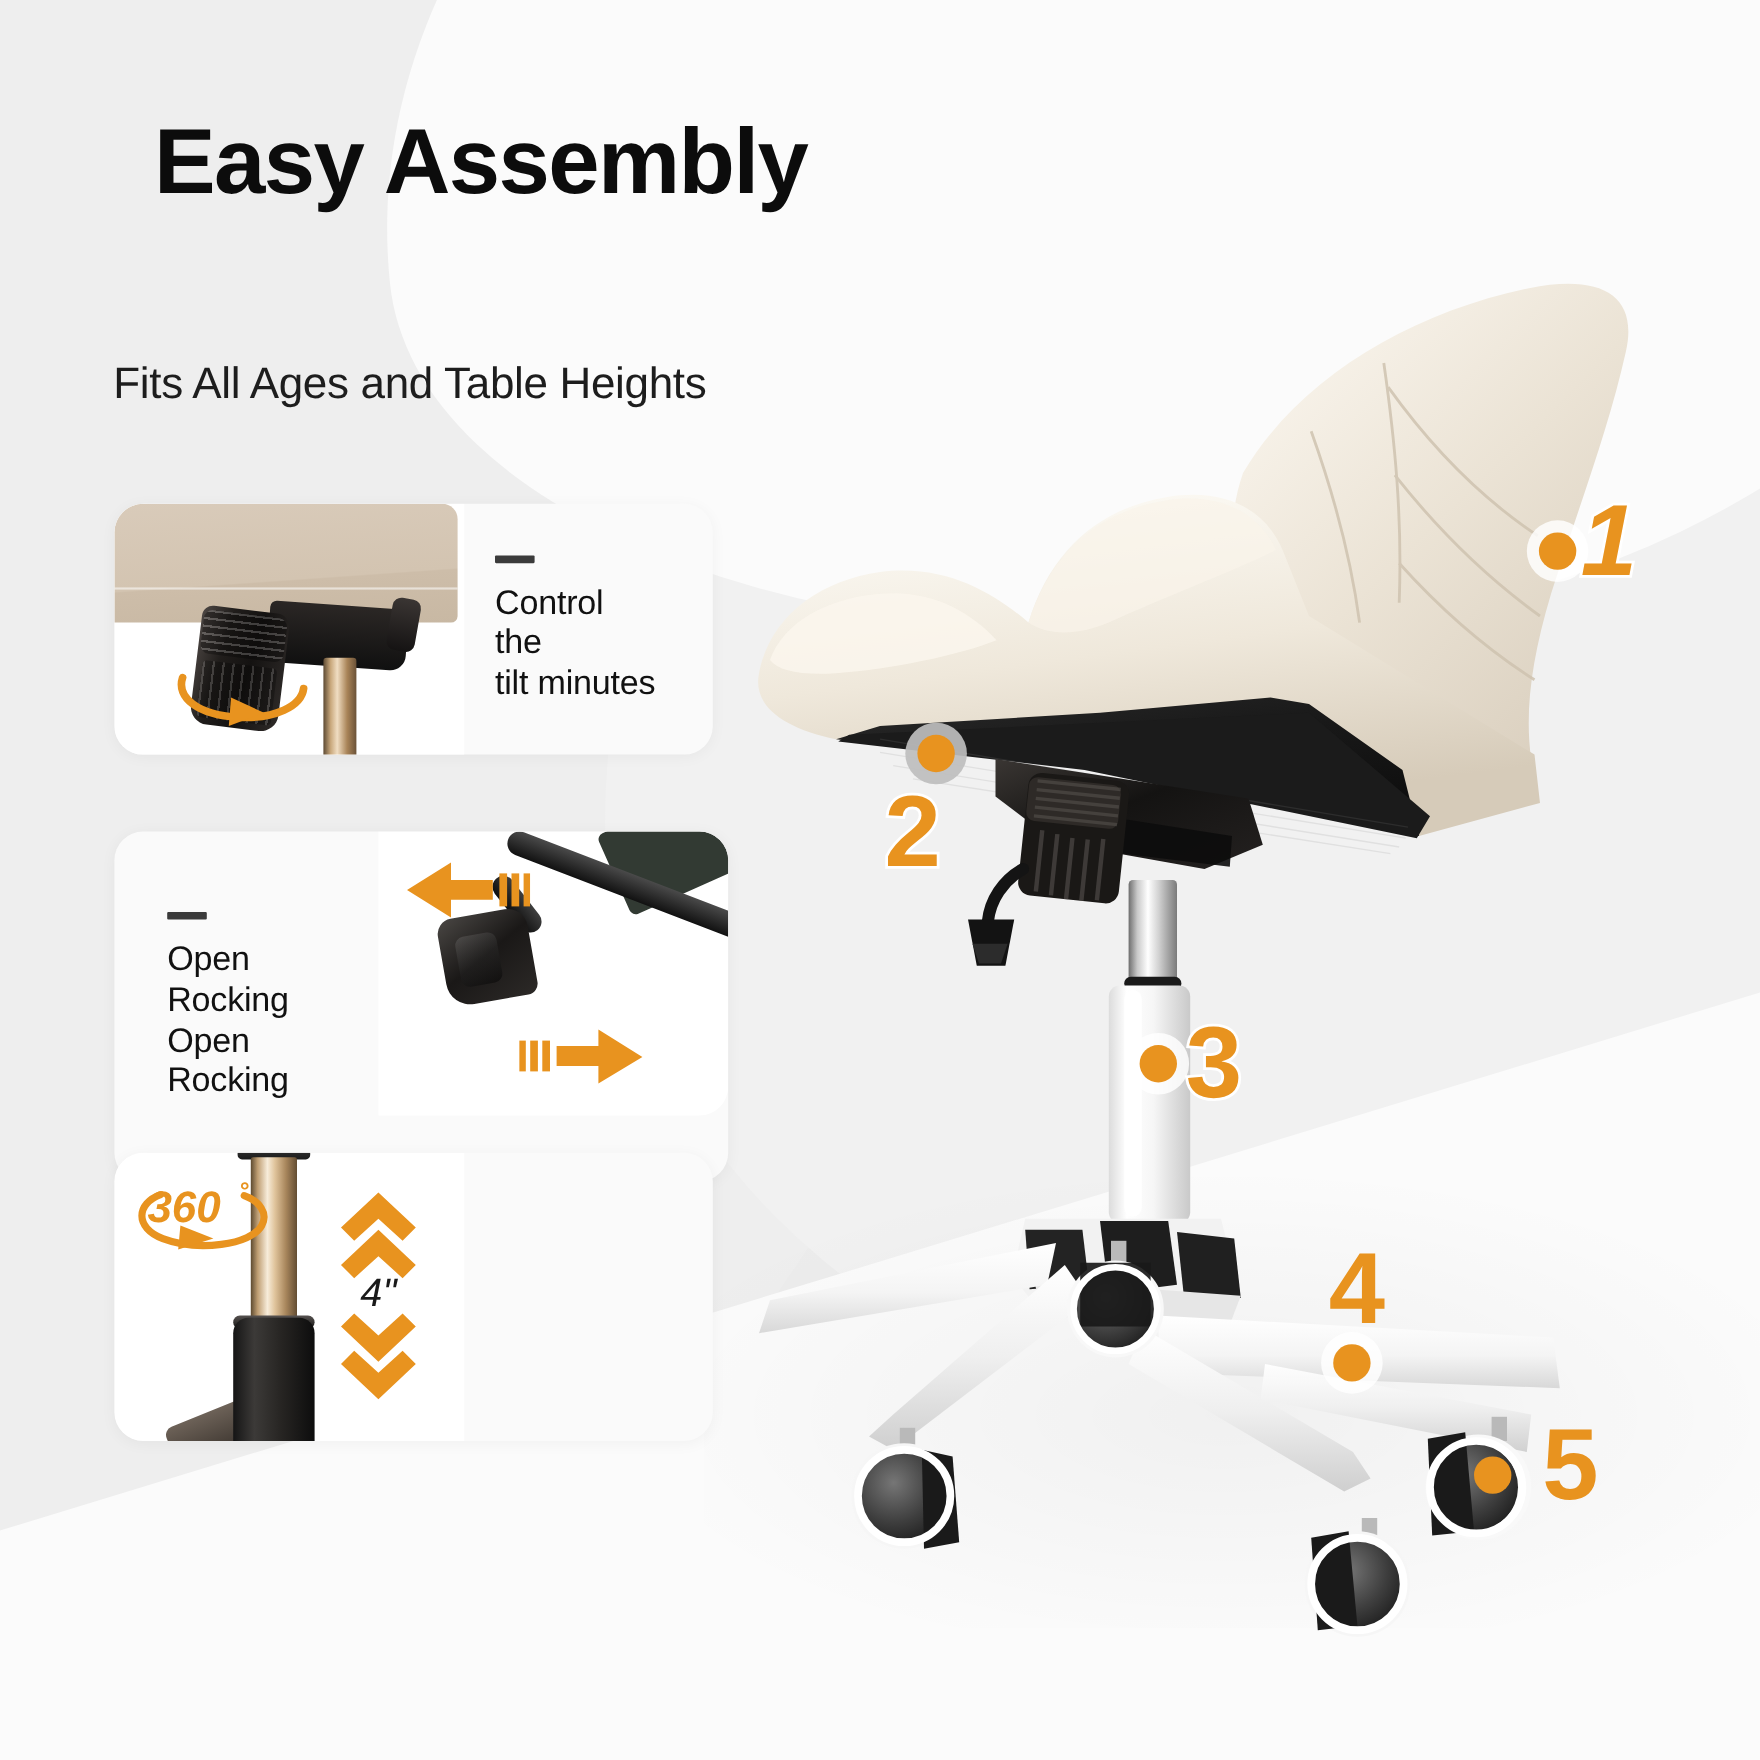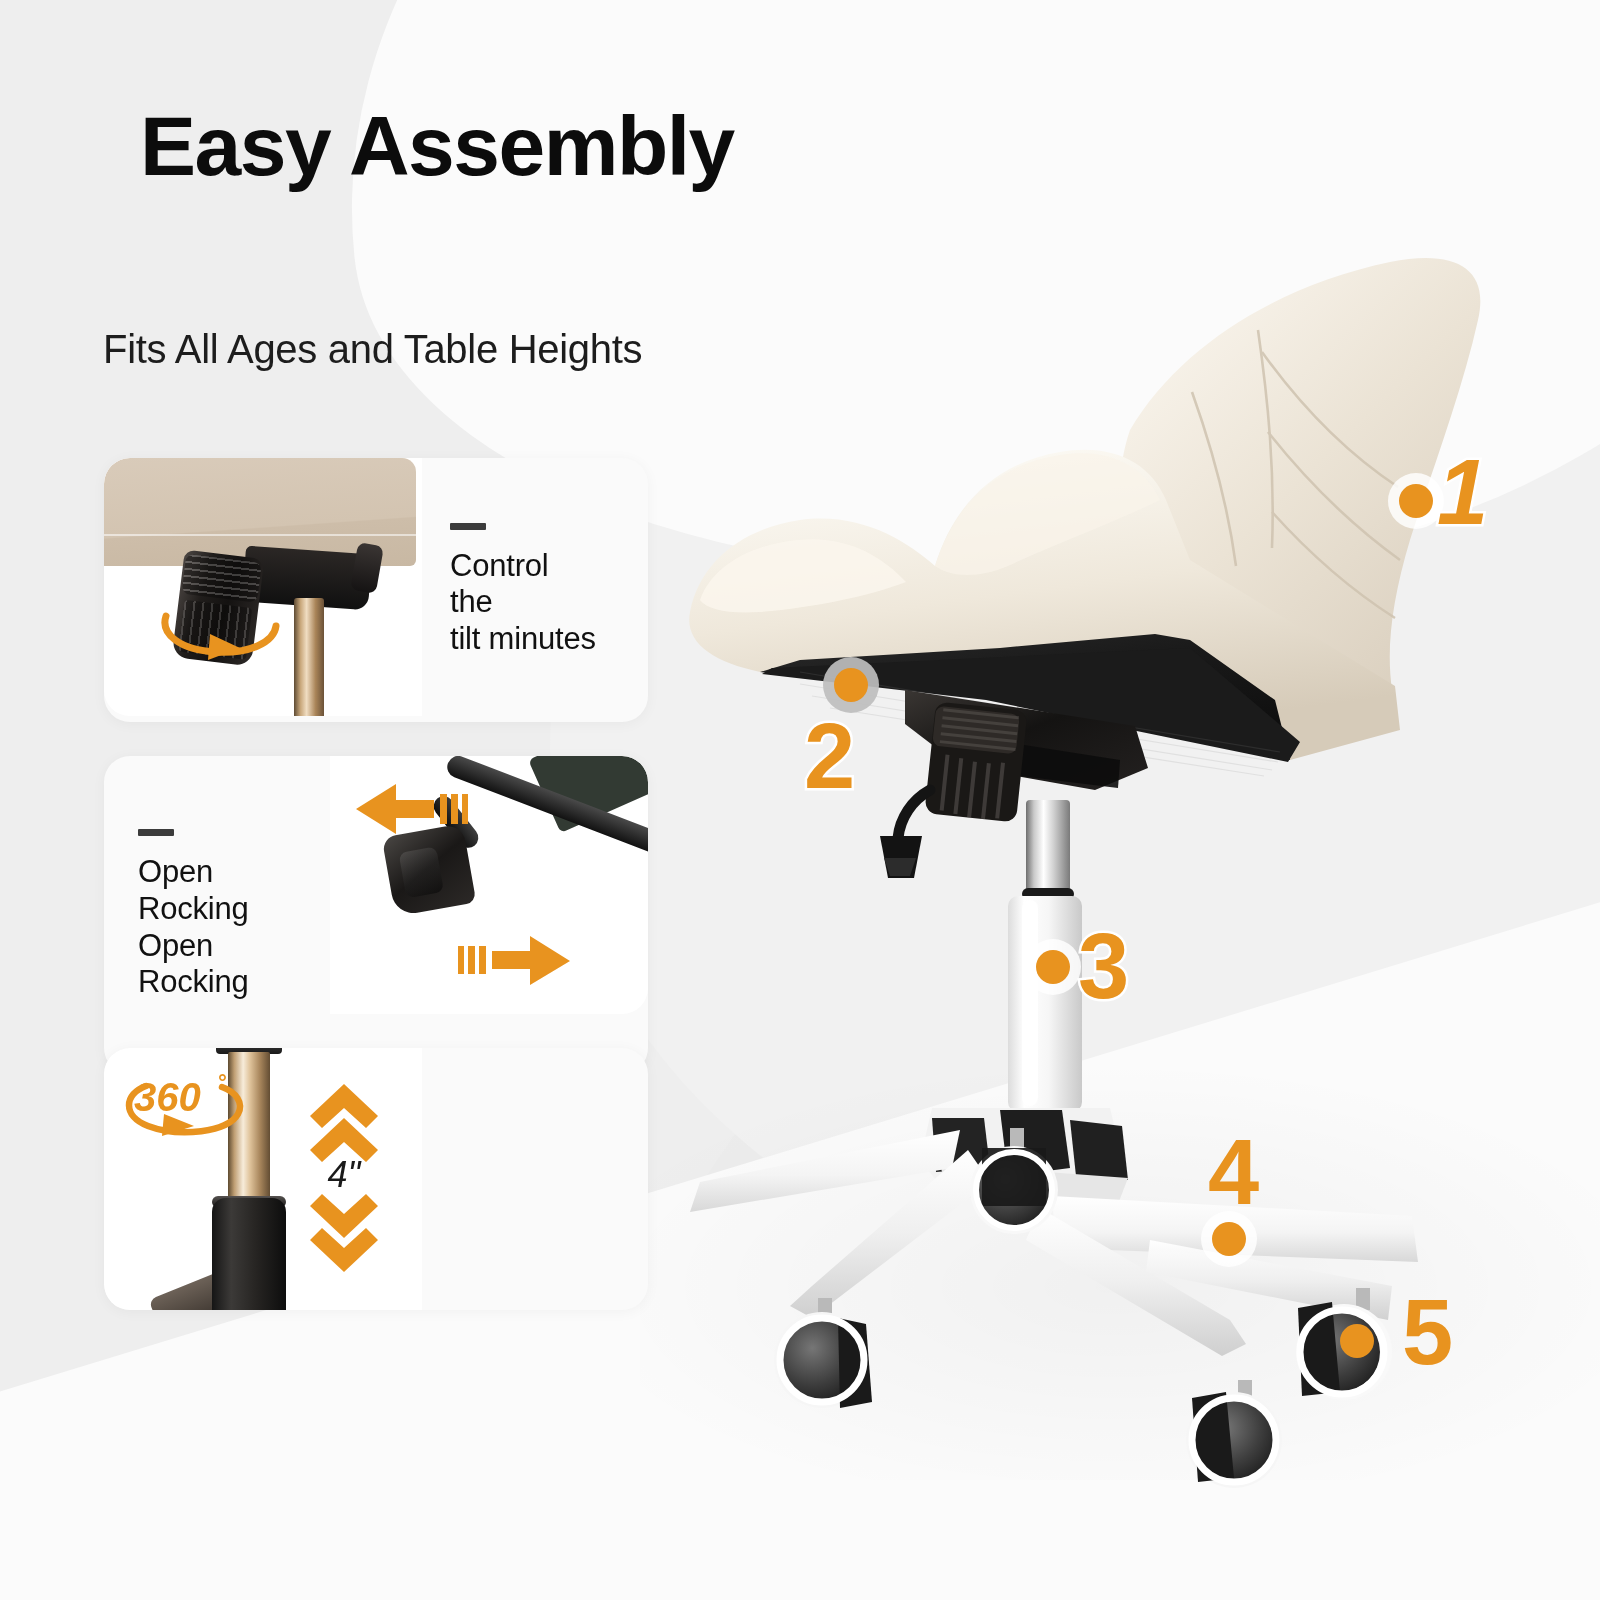--- a/index.html
+++ b/index.html
@@ -51,22 +51,22 @@
   .sub1{top:243px;}
   .sub2{top:297px;margin-top:32px;}
 
   
   .card{
     position:absolute;left:104px;width:544px;
     background:#fafafa;border-radius:26px;
     box-shadow:0 2px 14px rgba(0,0,0,.045);
     display:flex;overflow:hidden;
   }
-  #card1{top:458px;height:264px;}
-  #card2{top:756px;height:318px;}
+  #card1{top:458px;height:228px;}
+  #card2{top:756px;height:318px;padding-left:14px;}
   #card3{top:1048px;height:262px;}
 
   .card-photo{position:relative;background:#ffffff;overflow:hidden;flex:0 0 auto;font-style:italic;}
   .card-text{
     flex:1 1 auto;display:flex;flex-direction:column;justify-content:center;
     padding-left:28px;
   }
   .dash{width:36px;height:7px;background:#3b3b3b;border-radius:1px;margin-bottom:18px;}
   .card-label{font-size:31px;line-height:1.18;color:#111;letter-spacing:-.2px;}
 

